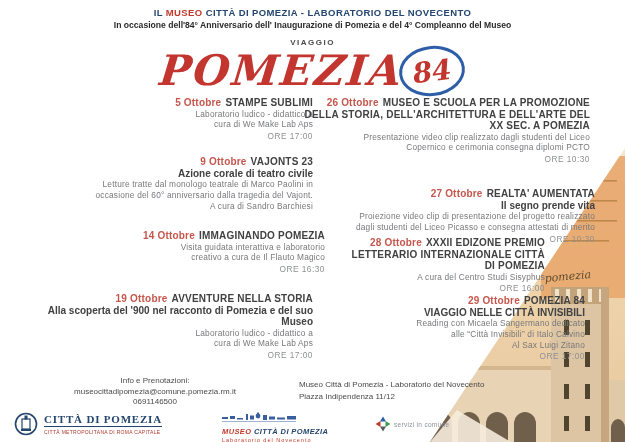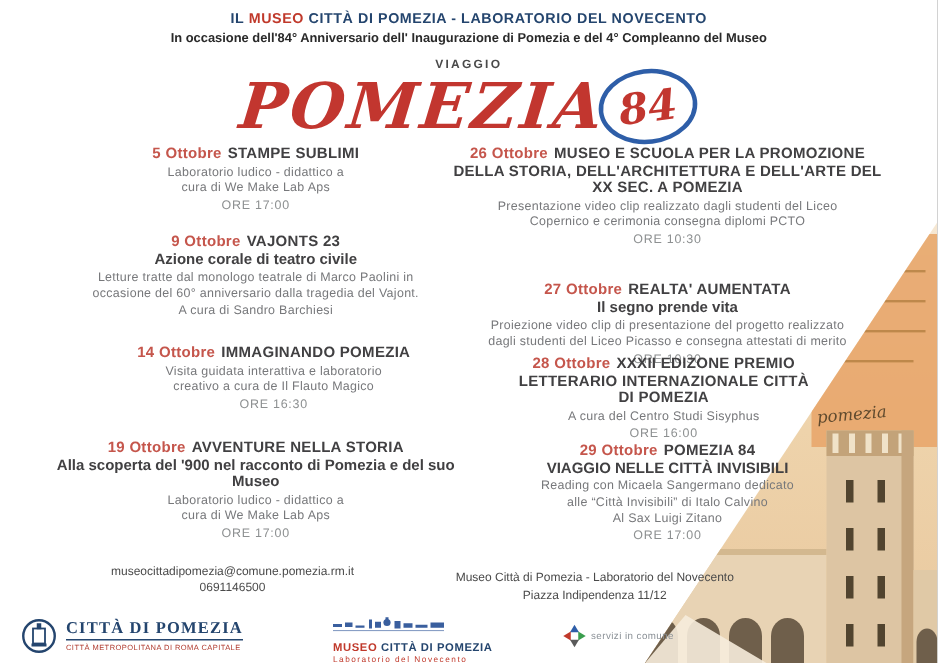--- a/index.html
+++ b/index.html
@@ -13,38 +13,38 @@
   .hdr2{top:20px;left:0;width:625px;text-align:center;font-size:8.6px;font-weight:bold;color:#2a2a2a;z-index:3;}
   .presenta{top:38px;left:0;width:625px;text-align:center;font-size:8px;font-weight:bold;letter-spacing:1.5px;color:#4a4a4a;z-index:3;}
 
   
   .logoRow{top:46px;left:0;width:625px;display:flex;justify-content:center;align-items:center;z-index:3;}
   .logoWord{font-family:"DejaVu Serif",serif;font-style:italic;font-weight:bold;font-size:42px;line-height:44px;color:#c2362f;letter-spacing:2px;transform:skewX(-6deg);}
   .logoEllipse{width:60px;height:44px;border:3px solid #2e5ea8;border-radius:50%;display:flex;align-items:center;justify-content:center;margin-left:-4px;transform:rotate(-7deg);background:transparent;}
   .logoNum{font-family:"DejaVu Serif",serif;font-style:italic;font-weight:bold;font-size:28px;color:#c2362f;}
 
   
-  .event{position:absolute;text-align:center;z-index:2;}
+  .event{position:absolute;text-align:right;z-index:2;}
   .evt-head{font-size:10px;font-weight:bold;color:#414042;letter-spacing:.2px;line-height:11.5px;}
   .evt-head .date{color:#c5564c;margin-right:4px;}
   .evt-sub{font-size:10px;font-weight:bold;color:#414042;line-height:11.5px;}
   .evt-desc{font-size:8.3px;color:#77787b;line-height:10.8px;letter-spacing:.2px;}
   .evt-time{font-size:8.3px;color:#8d9091;line-height:10.8px;margin-top:1px;letter-spacing:.5px;}
 
   
   .infoBlock{top:376px;left:30px;width:250px;text-align:center;font-size:8px;color:#4a4a4a;line-height:10.5px;z-index:3;}
-  .venueBlock{top:379px;left:284px;width:225px;text-align:center;font-size:8px;color:#4a4a4a;line-height:11.5px;z-index:3;}
+  .venueBlock{top:379px;left:299px;width:225px;text-align:left;font-size:8px;color:#4a4a4a;line-height:11.5px;z-index:3;}
 
   
   .cityLogo{top:411px;left:14px;display:flex;align-items:center;z-index:4;}
   .cityText{margin-left:6px;}
   .cityName{font-family:"Liberation Serif",serif;font-size:11px;font-weight:bold;letter-spacing:.8px;color:#24456e;border-bottom:1px solid #24456e;padding-bottom:1px;}
   .citySub{font-size:5px;letter-spacing:.3px;color:#b03a2e;margin-top:2px;}
   .museumLogo{top:408px;left:222px;text-align:left;z-index:4;}
-  .museumName{font-size:7.5px;font-weight:bold;letter-spacing:.4px;color:#24456e;margin-top:1px;}
+  .museumName{font-size:7.5px;font-weight:bold;letter-spacing:.4px;color:#24456e;margin-top:1px;font-style:italic;}
   .museumName .red{color:#c0392b;}
   .museumSub{font-size:5.5px;letter-spacing:1px;color:#c0392b;margin-top:1px;}
   .servicesLogo{top:416px;left:375px;display:flex;align-items:center;z-index:4;}
   .servicesText{font-size:6.5px;color:#8a9096;margin-left:3px;letter-spacing:.3px;}
 
   
   .photo{right:0;bottom:0;z-index:1;}
 </style>
 </head>
 <body>
@@ -120,20 +120,21 @@
   <div class="event" style="left:305px;top:295px;width:280px;">
     <div class="evt-head"><span class="date">29 Ottobre</span><span>POMEZIA 84</span></div>
     <div class="evt-sub">VIAGGIO NELLE CITTÀ INVISIBILI</div>
     <div class="evt-desc">Reading con Micaela Sangermano dedicato</div>
     <div class="evt-desc">alle “Città Invisibili” di Italo Calvino</div>
     <div class="evt-desc">Al Sax Luigi Zitano</div>
     <div class="evt-time">ORE 17:00</div>
   </div>
 
   <div class="abs infoBlock">
+    <div>Info e Prenotazioni:</div>
     <div>museocittadipomezia@comune.pomezia.rm.it</div>
     <div>0691146500</div>
   </div>
   <div class="abs venueBlock">
     <div>Museo Città di Pomezia - Laboratorio del Novecento</div>
     <div>Piazza Indipendenza 11/12</div>
   </div>
 
   <div class="abs cityLogo">
     <svg width="24" height="26" viewBox="0 0 24 26">

